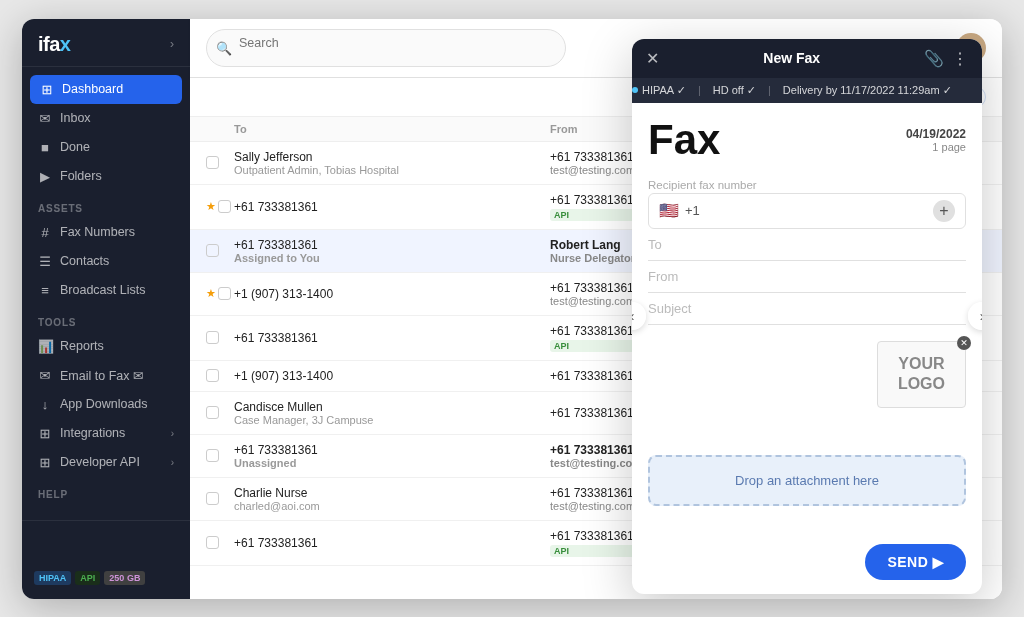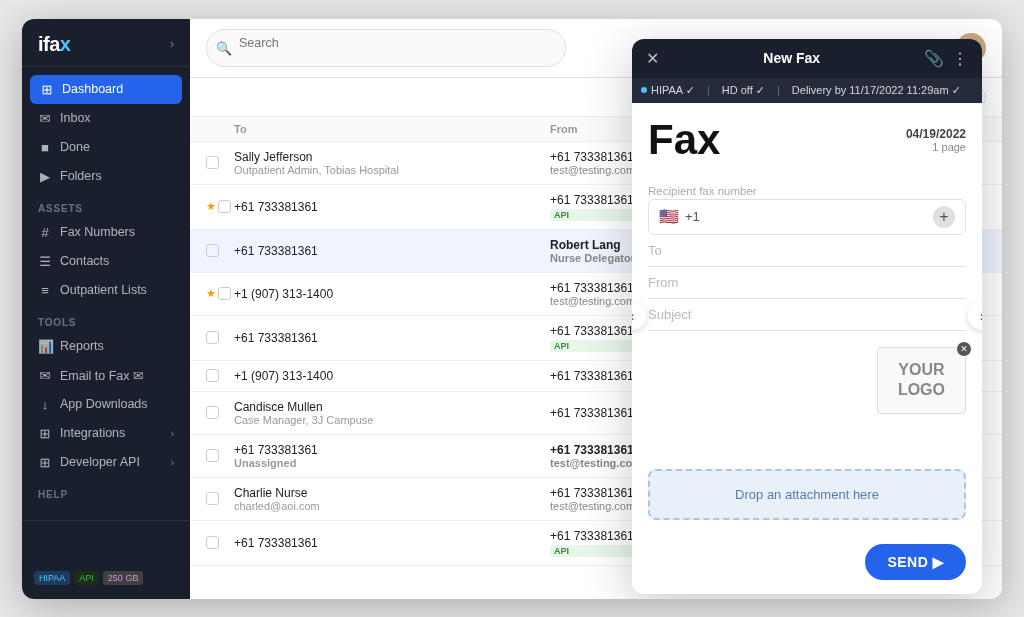--- a/index.html
+++ b/index.html
@@ -153,21 +153,21 @@
     .badge-row {
       display: flex;
       gap: 4px;
       margin-top: 8px;
     }
 
     .badge {
       font-size: 9px;
       padding: 2px 5px;
       border-radius: 3px;
-      font-weight: 400;
+      font-weight: 700;
       margin-top: 32px;
     }
 
     .badge-hipaa { background: #1e3a5f; color: #4fc3f7; }
     .badge-api { background: #1a2e1a; color: #4caf50; }
     .badge-storage { background: #404040; color: #ce93d8; }
 
     
     .main-area {
       flex: 1;
@@ -379,21 +379,21 @@
 
     .nf-more-icon {
       color: rgba(255,255,255,0.7);
       font-size: 16px;
       cursor: pointer;
       margin-left: 8px;
     }
 
     .nf-subbar {
       background: #252b3b;
-      padding: 6px 9px;
+      padding: 6px 0;
       display: flex;
       align-items: center;
       gap: 12px;
       font-size: 11px;
       color: rgba(255,255,255,0.8);
     }
 
     .nf-subbar-item {
       display: flex;
       align-items: center;
@@ -436,21 +436,21 @@
       text-align: right;
     }
 
     .nf-date { font-size: 12px; color: #444; font-weight: 600; }
     .nf-pages { font-size: 11px; color: #888; }
 
     .nf-label {
       font-size: 11.5px;
       color: #aaa;
       margin-bottom: 2px;
-      margin-top: 16px;
+      margin-top: 10px;
     }
 
     .nf-fax-input-row {
       display: flex;
       align-items: center;
       border: 1px solid #e0e0e0;
       border-radius: 6px;
       padding: 6px 10px;
       gap: 6px;
     }
@@ -552,21 +552,21 @@
 
     .nf-nav-left { left: -14px; }
     .nf-nav-right { right: -14px; }
 
     .nf-attachment-area {
       border: 2px dashed #b0c4de;
       border-radius: 8px;
       background: #e8f0fa;
       padding: 16px;
       text-align: center;
-      margin: 14px 16px;
+      margin: 28px 16px;
       font-size: 13px;
       color: #5a7ab0;
       font-weight: 500;
       cursor: pointer;
     }
 
     .nf-footer {
       padding: 10px 16px 14px;
       display: flex;
       justify-content: flex-end;
@@ -621,21 +621,21 @@
       <div class="sidebar-item">
         <span class="icon">#</span>
         <span>Fax Numbers</span>
       </div>
       <div class="sidebar-item">
         <span class="icon">☰</span>
         <span>Contacts</span>
       </div>
       <div class="sidebar-item">
         <span class="icon">≡</span>
-        <span>Outpatient Lists</span>
+        <span>Broadcast Lists</span>
       </div>
 
       <div class="sidebar-section-label">TOOLS</div>
       <div class="sidebar-item">
         <span class="icon">📊</span>
         <span>Reports</span>
       </div>
       <div class="sidebar-item">
         <span class="icon">✉</span>
         <span>Email to Fax ✉</span>
@@ -730,20 +730,21 @@
         <div class="pages-col">45</div>
         <div class="time-col">3</div>
       </div>
 
       <div class="fax-row bold-row" style="background:#f0f4ff;">
         <div class="checkbox-col">
             <div class="fax-checkbox"></div>
           </div>
         <div class="to-col">
           <span class="to-name">+61 733381361</span>
+          <span class="to-sub">Assigned to You</span>
         </div>
         <div class="from-col">
           <span class="from-num">Robert Lang</span>
           <span class="from-sub">Nurse Delegator, DSHS</span>
         </div>
         <div class="pages-col">200</div>
         <div class="time-col">2:3</div>
       </div>
 
       <div class="fax-row">

